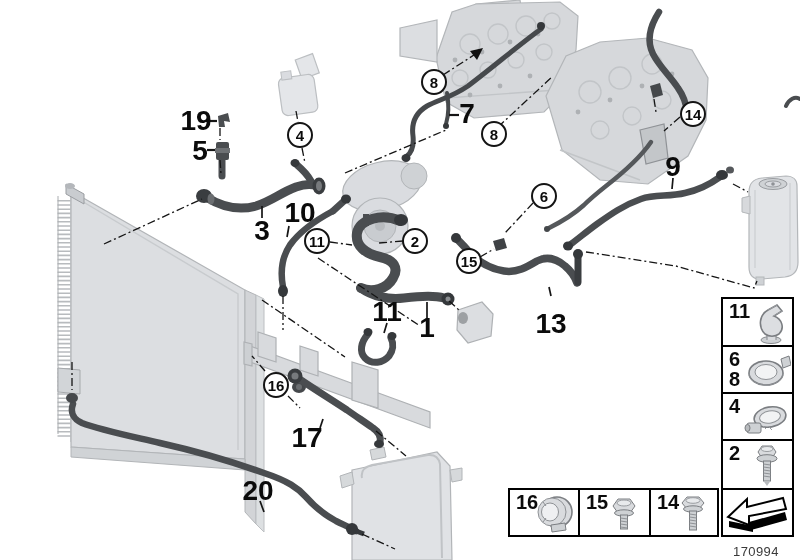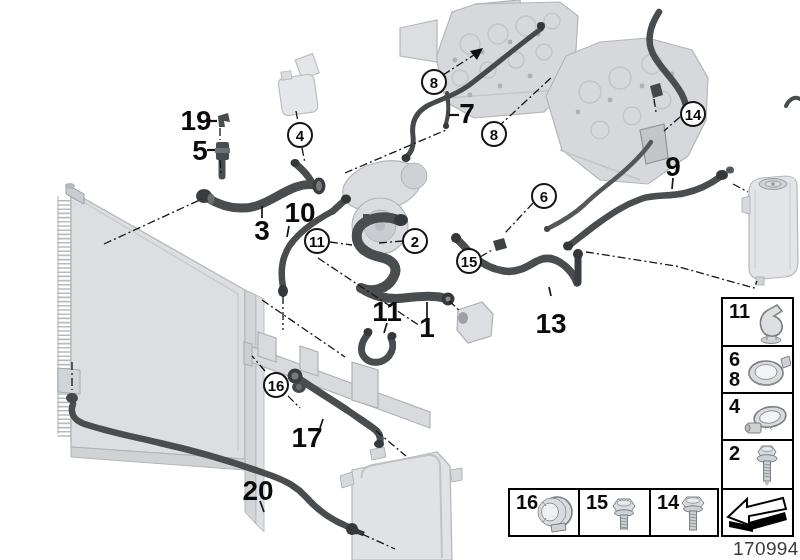--- a/index.html
+++ b/index.html
@@ -5,21 +5,21 @@
   html,body{margin:0;padding:0;background:#fff;}
   body{width:800px;height:560px;overflow:hidden;font-family:"Liberation Sans",sans-serif;}
   .stage{position:relative;width:800px;height:560px;background:#fff;}
   .stage svg.art{position:absolute;left:0;top:0;}
   .callout{position:absolute;transform:translate(-50%,-50%);font-weight:bold;font-size:28px;color:#0b0b0b;line-height:1;white-space:nowrap;}
   .callout-circled{position:absolute;transform:translate(-50%,-50%);width:26px;height:26px;border:2px solid #141414;border-radius:50%;background:#fff;display:flex;align-items:center;justify-content:center;font-weight:bold;font-size:15px;color:#0b0b0b;box-sizing:border-box;}
   .legend-box{position:absolute;background:#fff;border:2px solid #000;box-sizing:border-box;}
   .legend-num{position:absolute;left:6px;top:2px;font-weight:bold;font-size:20px;color:#0b0b0b;line-height:20px;}
   .legend-num.second{top:22px;}
   .legend-icon{position:absolute;right:1px;top:3px;}
-  .drawing-number{position:absolute;font-size:19px;color:#3a3a3a;letter-spacing:0.4px;}
+  .drawing-number{position:absolute;font-size:13px;color:#3a3a3a;letter-spacing:0.4px;margin-top:6px;}
 </style>
 </head>
 <body>
 
 <div class="stage">
 
 <svg class="art" width="800" height="560" viewBox="0 0 800 560">
 
   <g fill="#d6d8db" stroke="#b3b6b9" stroke-width="1.2">
     <polygon points="476,4 520,0 524,26 480,30"></polygon>

